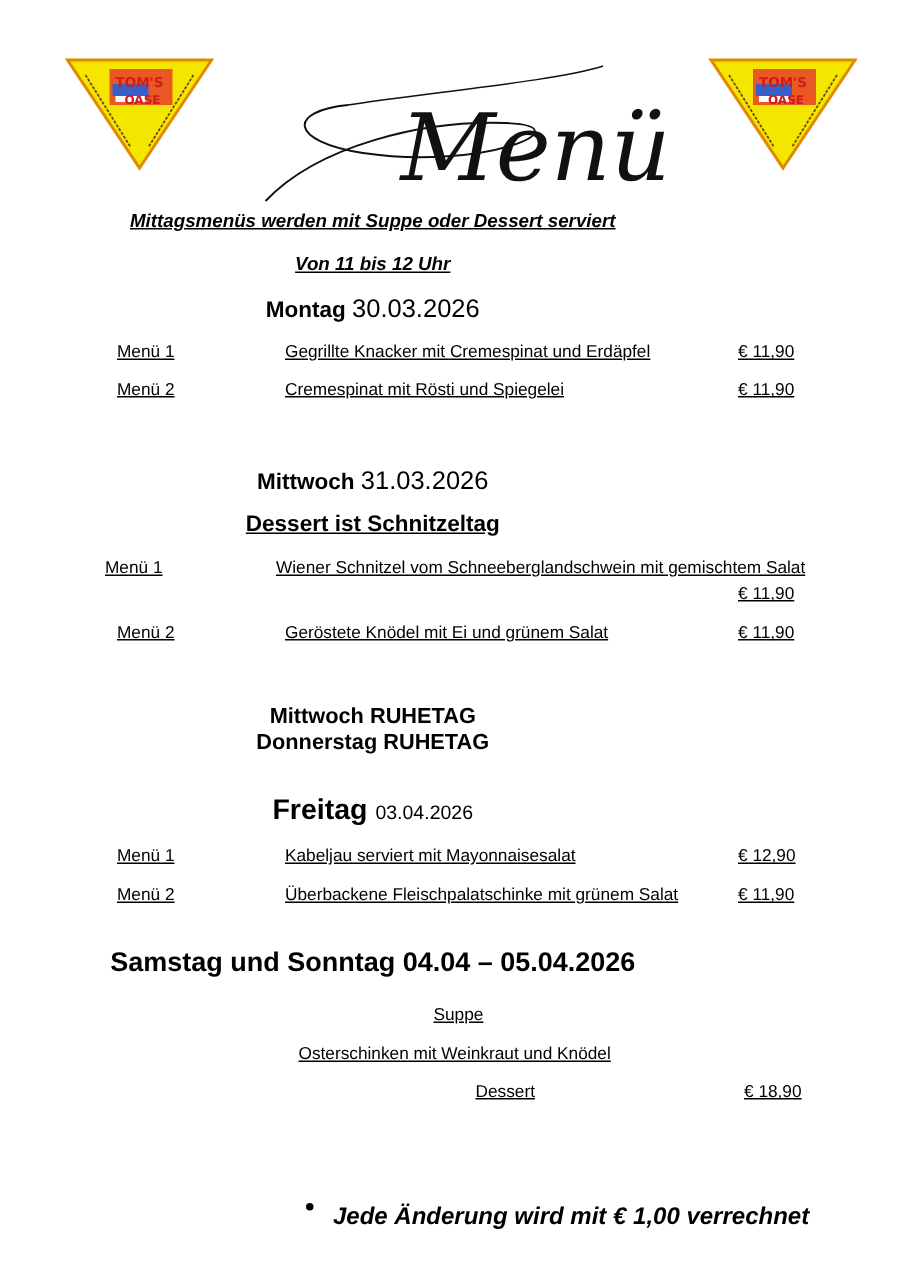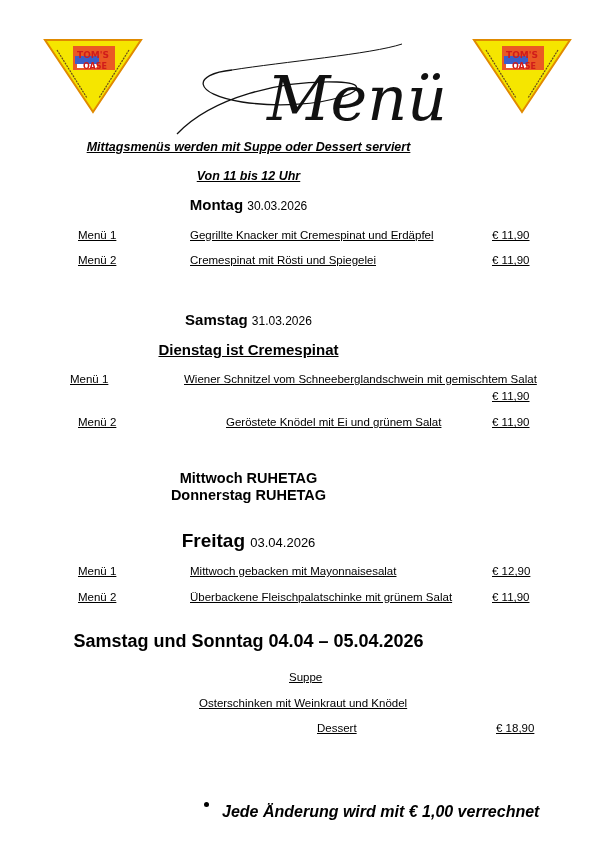--- a/index.html
+++ b/index.html
@@ -9,21 +9,21 @@
   .center { position: absolute; left: 0; width: 497px; text-align: center; }
 
   .logo { position: absolute; width: 100px; height: 78px; }
   .logo-left { left: 43px; top: 36px; }
   .logo-right { left: 472px; top: 36px; }
 
   .title-svg { position: absolute; left: 172px; top: 42px; }
 
   .intro { font-size: 12.5px; font-weight: bold; font-style: italic; text-decoration: underline; }
   .day-head { font-size: 15px; font-weight: bold; }
-  .day-head .date { font-size: 12px; font-weight: normal; text-align: center; }
+  .day-head .date { font-size: 17px; font-weight: normal; text-align: center; }
   .day-big { font-size: 19px; font-weight: bold; }
   .day-big .date { font-size: 13px; font-weight: normal; }
   .ruhe { font-size: 14.5px; font-weight: bold; }
   .schnitzel { font-size: 15px; font-weight: bold; text-decoration: underline; }
   .weekend { font-size: 18px; font-weight: bold; }
 
   .row-label, .row-dish, .row-price, .plain { font-size: 11.5px; position: absolute; white-space: nowrap; text-decoration: underline; }
   .row-price { left: 492px; }
   .footnote { font-size: 16px; font-weight: bold; font-style: italic; }
   .bullet { position: absolute; left: 204px; top: 802px; width: 5px; height: 5px; background: #000; border-radius: 50%; }
@@ -70,45 +70,45 @@
   <span class="row-dish" style="left:190px; top:229px;">Gegrillte Knacker mit Cremespinat und Erdäpfel</span>
   <span class="row-price" style="top:229px;">€  11,90</span>
 </div>
 <div>
   <span class="row-label" style="left:78px; top:254px;">Menü 2</span>
   <span class="row-dish" style="left:190px; top:254px;">Cremespinat mit Rösti und Spiegelei</span>
   <span class="row-price" style="top:254px;">€  11,90</span>
 </div>
 
 <div class="center day-head" style="top:311px;">
-  <span>Samstag</span>
+  <span>Mittwoch</span>
   <span class="date">31.03.2026</span>
 </div>
-<div class="center schnitzel" style="top:341px;">Dienstag ist Cremespinat</div>
+<div class="center schnitzel" style="top:341px;">Dessert ist Schnitzeltag</div>
 <div>
   <span class="row-label" style="left:70px; top:373px;">Menü 1</span>
   <span class="row-dish" style="left:184px; top:373px;">Wiener Schnitzel vom Schneeberglandschwein mit gemischtem Salat</span>
   <span class="row-price" style="top:390px;">€  11,90</span>
 </div>
 <div>
   <span class="row-label" style="left:78px; top:416px;">Menü 2</span>
-  <span class="row-dish" style="left:190px; top:416px;margin-left:36px;">Geröstete Knödel mit Ei und grünem Salat</span>
+  <span class="row-dish" style="left:190px; top:416px;">Geröstete Knödel mit Ei und grünem Salat</span>
   <span class="row-price" style="top:416px;">€  11,90</span>
 </div>
 
 <div class="center ruhe" style="top:457px;margin-top:13px;">Mittwoch RUHETAG</div>
 <div class="center ruhe" style="top:487px;">Donnerstag RUHETAG</div>
 
 <div class="center day-big" style="top:530px;">
   <span>Freitag</span>
   <span class="date">03.04.2026</span>
 </div>
 <div>
   <span class="row-label" style="left:78px; top:565px;">Menü 1</span>
-  <span class="row-dish" style="left:190px; top:565px;">Mittwoch gebacken mit Mayonnaisesalat</span>
+  <span class="row-dish" style="left:190px; top:565px;">Kabeljau serviert mit Mayonnaisesalat</span>
   <span class="row-price" style="top:565px;">€  12,90</span>
 </div>
 <div>
   <span class="row-label" style="left:78px; top:591px;">Menü 2</span>
   <span class="row-dish" style="left:190px; top:591px;">Überbackene Fleischpalatschinke mit grünem Salat</span>
   <span class="row-price" style="top:591px;">€  11,90</span>
 </div>
 
 <div class="center weekend" style="top:631px;">Samstag und Sonntag 04.04 – 05.04.2026</div>
 <span class="plain" style="left:289px; top:671px;">Suppe</span>

